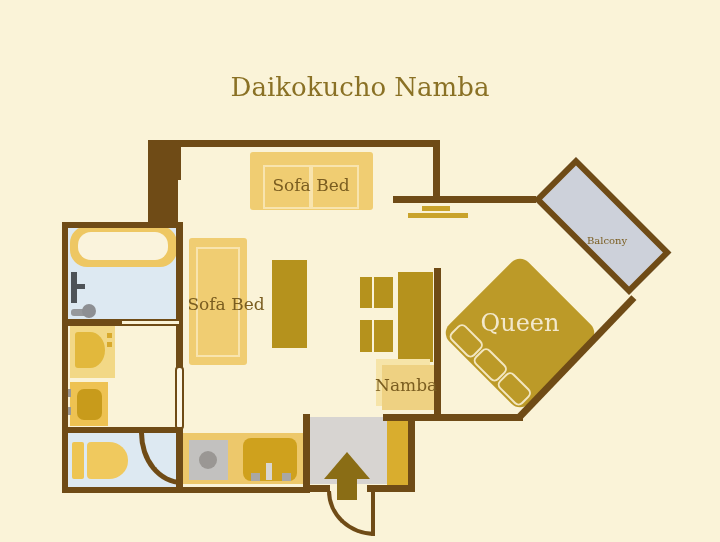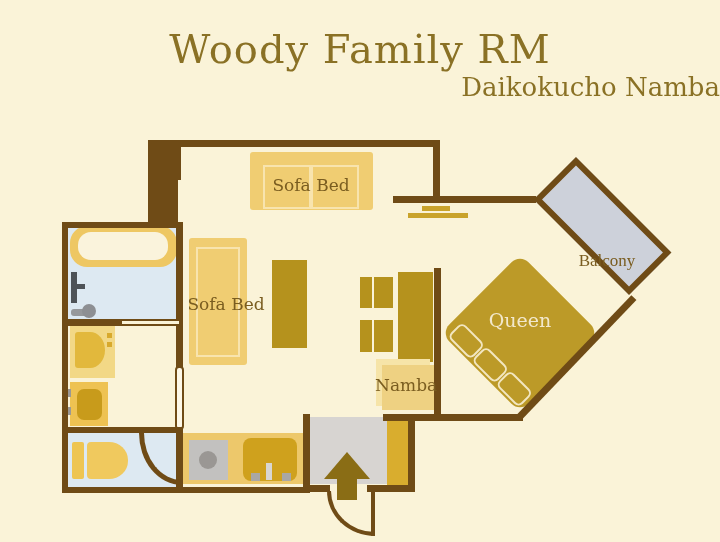--- a/index.html
+++ b/index.html
@@ -2,31 +2,30 @@
 <html><head>
 <meta charset="utf-8">
 <style>
   html,body{margin:0;padding:0;}
   body{width:720px;height:542px;overflow:hidden;background:#FAF3D8;font-family:"DejaVu Serif",serif;}
   #canvas{position:relative;width:720px;height:542px;background:#FAF3D8;}
   .abs{position:absolute;}
   .wall{position:absolute;background:#6F4B16;}
   .label{position:absolute;font-family:"DejaVu Serif",serif;color:#7A5D20;text-align:center;white-space:nowrap;line-height:1;}
   .title{position:absolute;left:0;right:0;top:26px;text-align:center;font-size:40px;color:#8A7125;letter-spacing:1px;}
-  .subtitle{position:absolute;left:0;right:0;top:72px;text-align:right;font-size:26px;color:#8A7125;}
+  .subtitle{position:absolute;left:0;right:0;top:72px;text-align:center;font-size:26px;color:#8A7125;}
   .seat{position:absolute;border:2px solid #F8E4AE;}
   .pillow{position:absolute;width:29px;height:17px;border:2px solid #F2E6C0;border-radius:6px;}
   .bbox{box-sizing:border-box;}
 </style>
 </head>
 <body>
 
 <div id="canvas">
 
-  <div class="title">Woody Family RM</div>
   <div class="subtitle">Daikokucho Namba</div>
 
   <div class="abs" style="left:68px;top:228px;width:108px;height:91px;background:#DDE9F2;"></div>
   <div class="abs" style="left:68px;top:433px;width:108px;height:54px;background:#DDE9F2;"></div>
   <div class="abs" style="left:310px;top:417px;width:77px;height:67px;background:#D7D4D1;"></div>
 
   <div class="abs bbox" style="left:535px;top:196px;width:135px;height:60px;background:#CDD1DA;border:6px solid #6F4B16;transform:rotate(45deg);"></div>
 
   <div class="abs" style="left:70px;top:226px;width:107px;height:41px;background:#EEC763;border-radius:17px;"></div>
   <div class="abs" style="left:78px;top:232px;width:90px;height:28px;background:#FAF3DC;border-radius:13px;"></div>
@@ -104,17 +103,17 @@
   <div class="wall" style="left:303px;top:414px;width:7px;height:78px;"></div>
   <div class="wall" style="left:303px;top:485px;width:27px;height:7px;"></div>
   <div class="wall" style="left:367px;top:485px;width:48px;height:7px;"></div>
   <div class="wall" style="left:408px;top:417px;width:7px;height:75px;"></div>
 
   <div class="abs" style="left:139px;top:433px;width:38px;height:47px;border-left:5px solid #6F4B16;border-bottom:5px solid #6F4B16;border-bottom-left-radius:100% 100%;"></div>
   <div class="abs" style="left:327px;top:491px;width:40px;height:41px;border-left:4px solid #6F4B16;border-bottom:4px solid #6F4B16;border-right:4px solid #6F4B16;border-bottom-left-radius:100% 100%;"></div>
 
   <div class="label" style="left:261px;top:177px;width:100px;font-size:17px;">Sofa Bed</div>
   <div class="label" style="left:186px;top:296px;width:80px;font-size:17px;">Sofa Bed</div>
-  <div class="label" style="left:572px;top:252px;width:70px;font-size:17px;font-family:Liberation Serif, serif;">Balcony</div>
-  <div class="label" style="left:470px;top:311px;width:100px;font-size:19px;color:#F2E8CC;">Queen</div>
+  <div class="label" style="left:572px;top:236px;width:70px;font-size:10px;">Balcony</div>
+  <div class="label" style="left:470px;top:311px;width:100px;font-size:24px;color:#F2E8CC;">Queen</div>
   <div class="label" style="left:375px;top:377px;width:60px;font-size:17px;">Namba</div>
 
 </div>
 
 </body></html>

